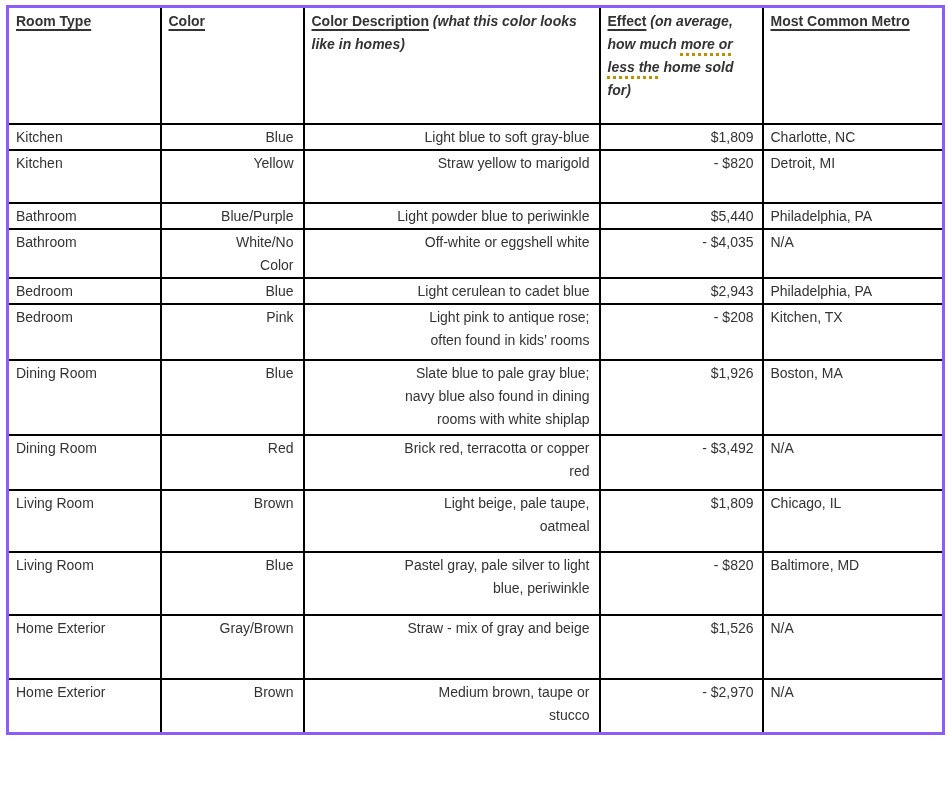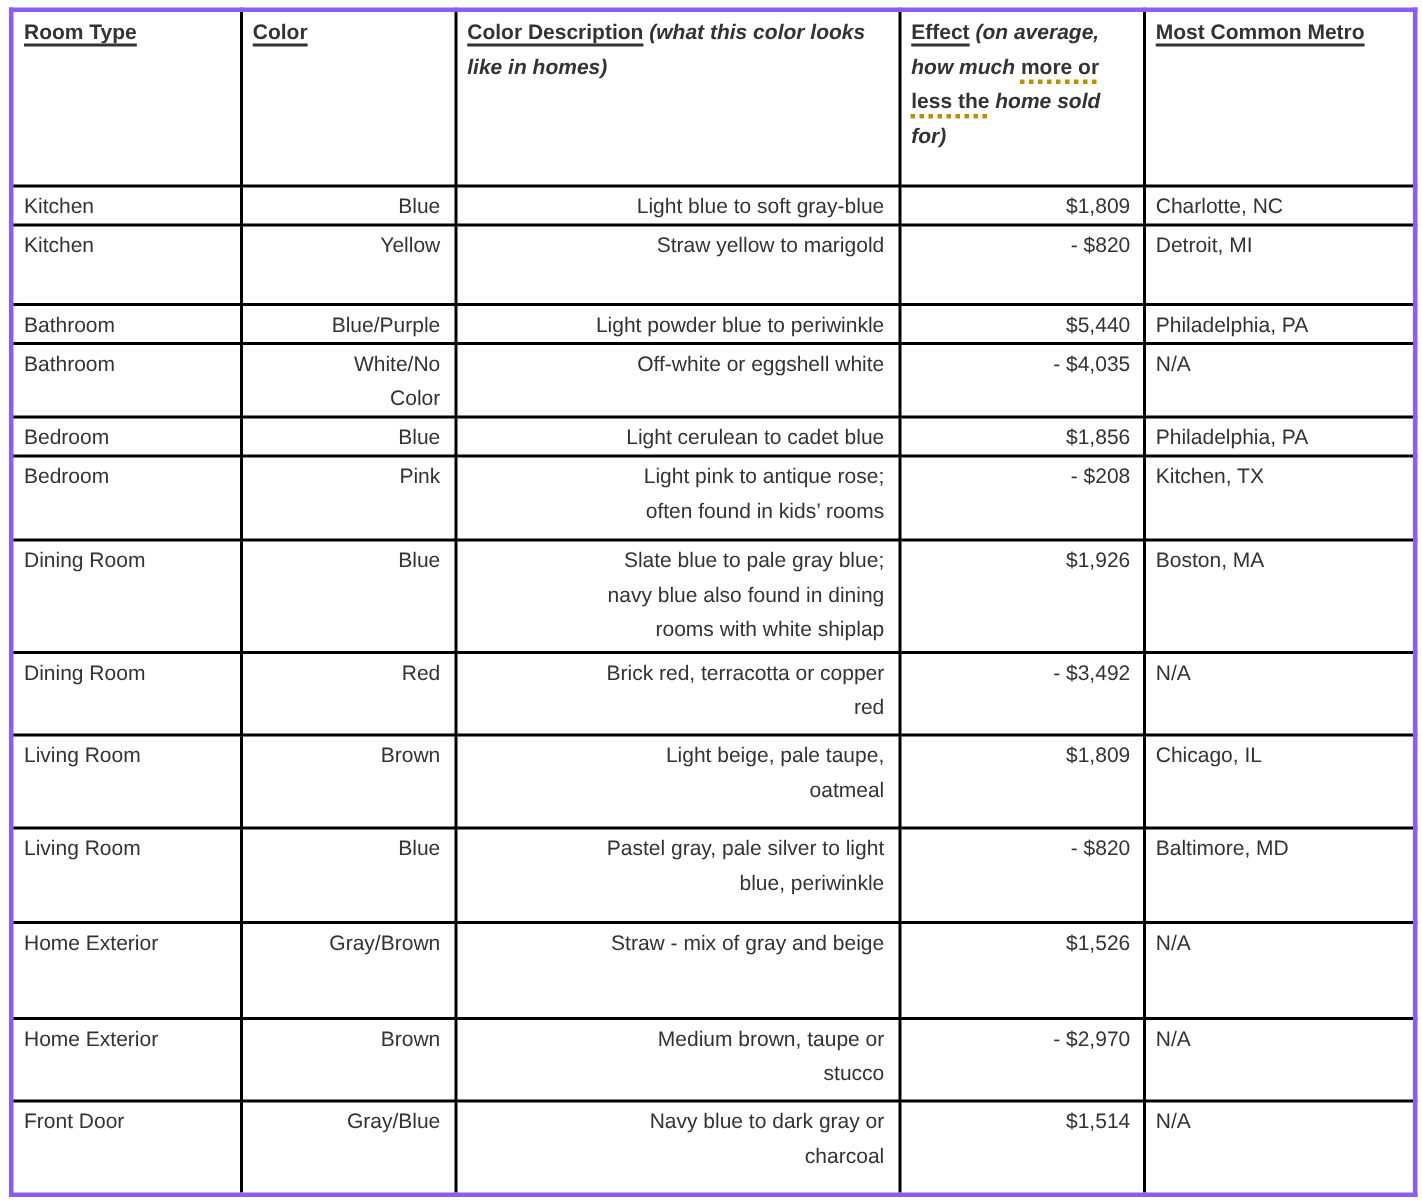--- a/index.html
+++ b/index.html
@@ -21,20 +21,21 @@
     overflow:hidden;
   }
   th{font-weight:bold;padding-top:2px;}
   .u{
     text-decoration:underline;
     text-decoration-thickness:2px;
     text-underline-offset:3px;
   }
   .note{font-style:italic;}
   .gold-dotted{
+    font-style:italic;
     text-decoration:underline dotted #bf8f00;
     text-decoration-thickness:2.5px;
     text-underline-offset:4px;
   }
   .c-desc,.c-color{white-space:pre-line;text-align:right;}
   .c-effect{text-align:right;padding-right:8px;}
 </style>
 </head>
 <body>
 
@@ -86,21 +87,21 @@
       <td class="c-color">White/No
 Color</td>
       <td class="c-desc">Off-white or eggshell white</td>
       <td class="c-effect">- $4,035</td>
       <td class="c-metro">N/A</td>
     </tr>
     <tr style="height:25px">
       <td class="c-room">Bedroom</td>
       <td class="c-color">Blue</td>
       <td class="c-desc">Light cerulean to cadet blue</td>
-      <td class="c-effect">$1,856</td>
+      <td class="c-effect">$2,943</td>
       <td class="c-metro">Philadelphia, PA</td>
     </tr>
     <tr style="height:56px">
       <td class="c-room">Bedroom</td>
       <td class="c-color">Pink</td>
       <td class="c-desc">Light pink to antique rose;
 often found in kids’ rooms</td>
       <td class="c-effect">- $208</td>
       <td class="c-metro">Kitchen, TX</td>
     </tr>
@@ -145,22 +146,14 @@
       <td class="c-metro">N/A</td>
     </tr>
     <tr style="height:55px">
       <td class="c-room">Home Exterior</td>
       <td class="c-color">Brown</td>
       <td class="c-desc">Medium brown, taupe or
 stucco</td>
       <td class="c-effect">- $2,970</td>
       <td class="c-metro">N/A</td>
     </tr>
-    <tr style="height:63px">
-      <td class="c-room">Front Door</td>
-      <td class="c-color">Gray/Blue</td>
-      <td class="c-desc">Navy blue to dark gray or
-charcoal</td>
-      <td class="c-effect">$1,514</td>
-      <td class="c-metro">N/A</td>
-    </tr>
   </tbody>
 </table>
 
 </body></html>

